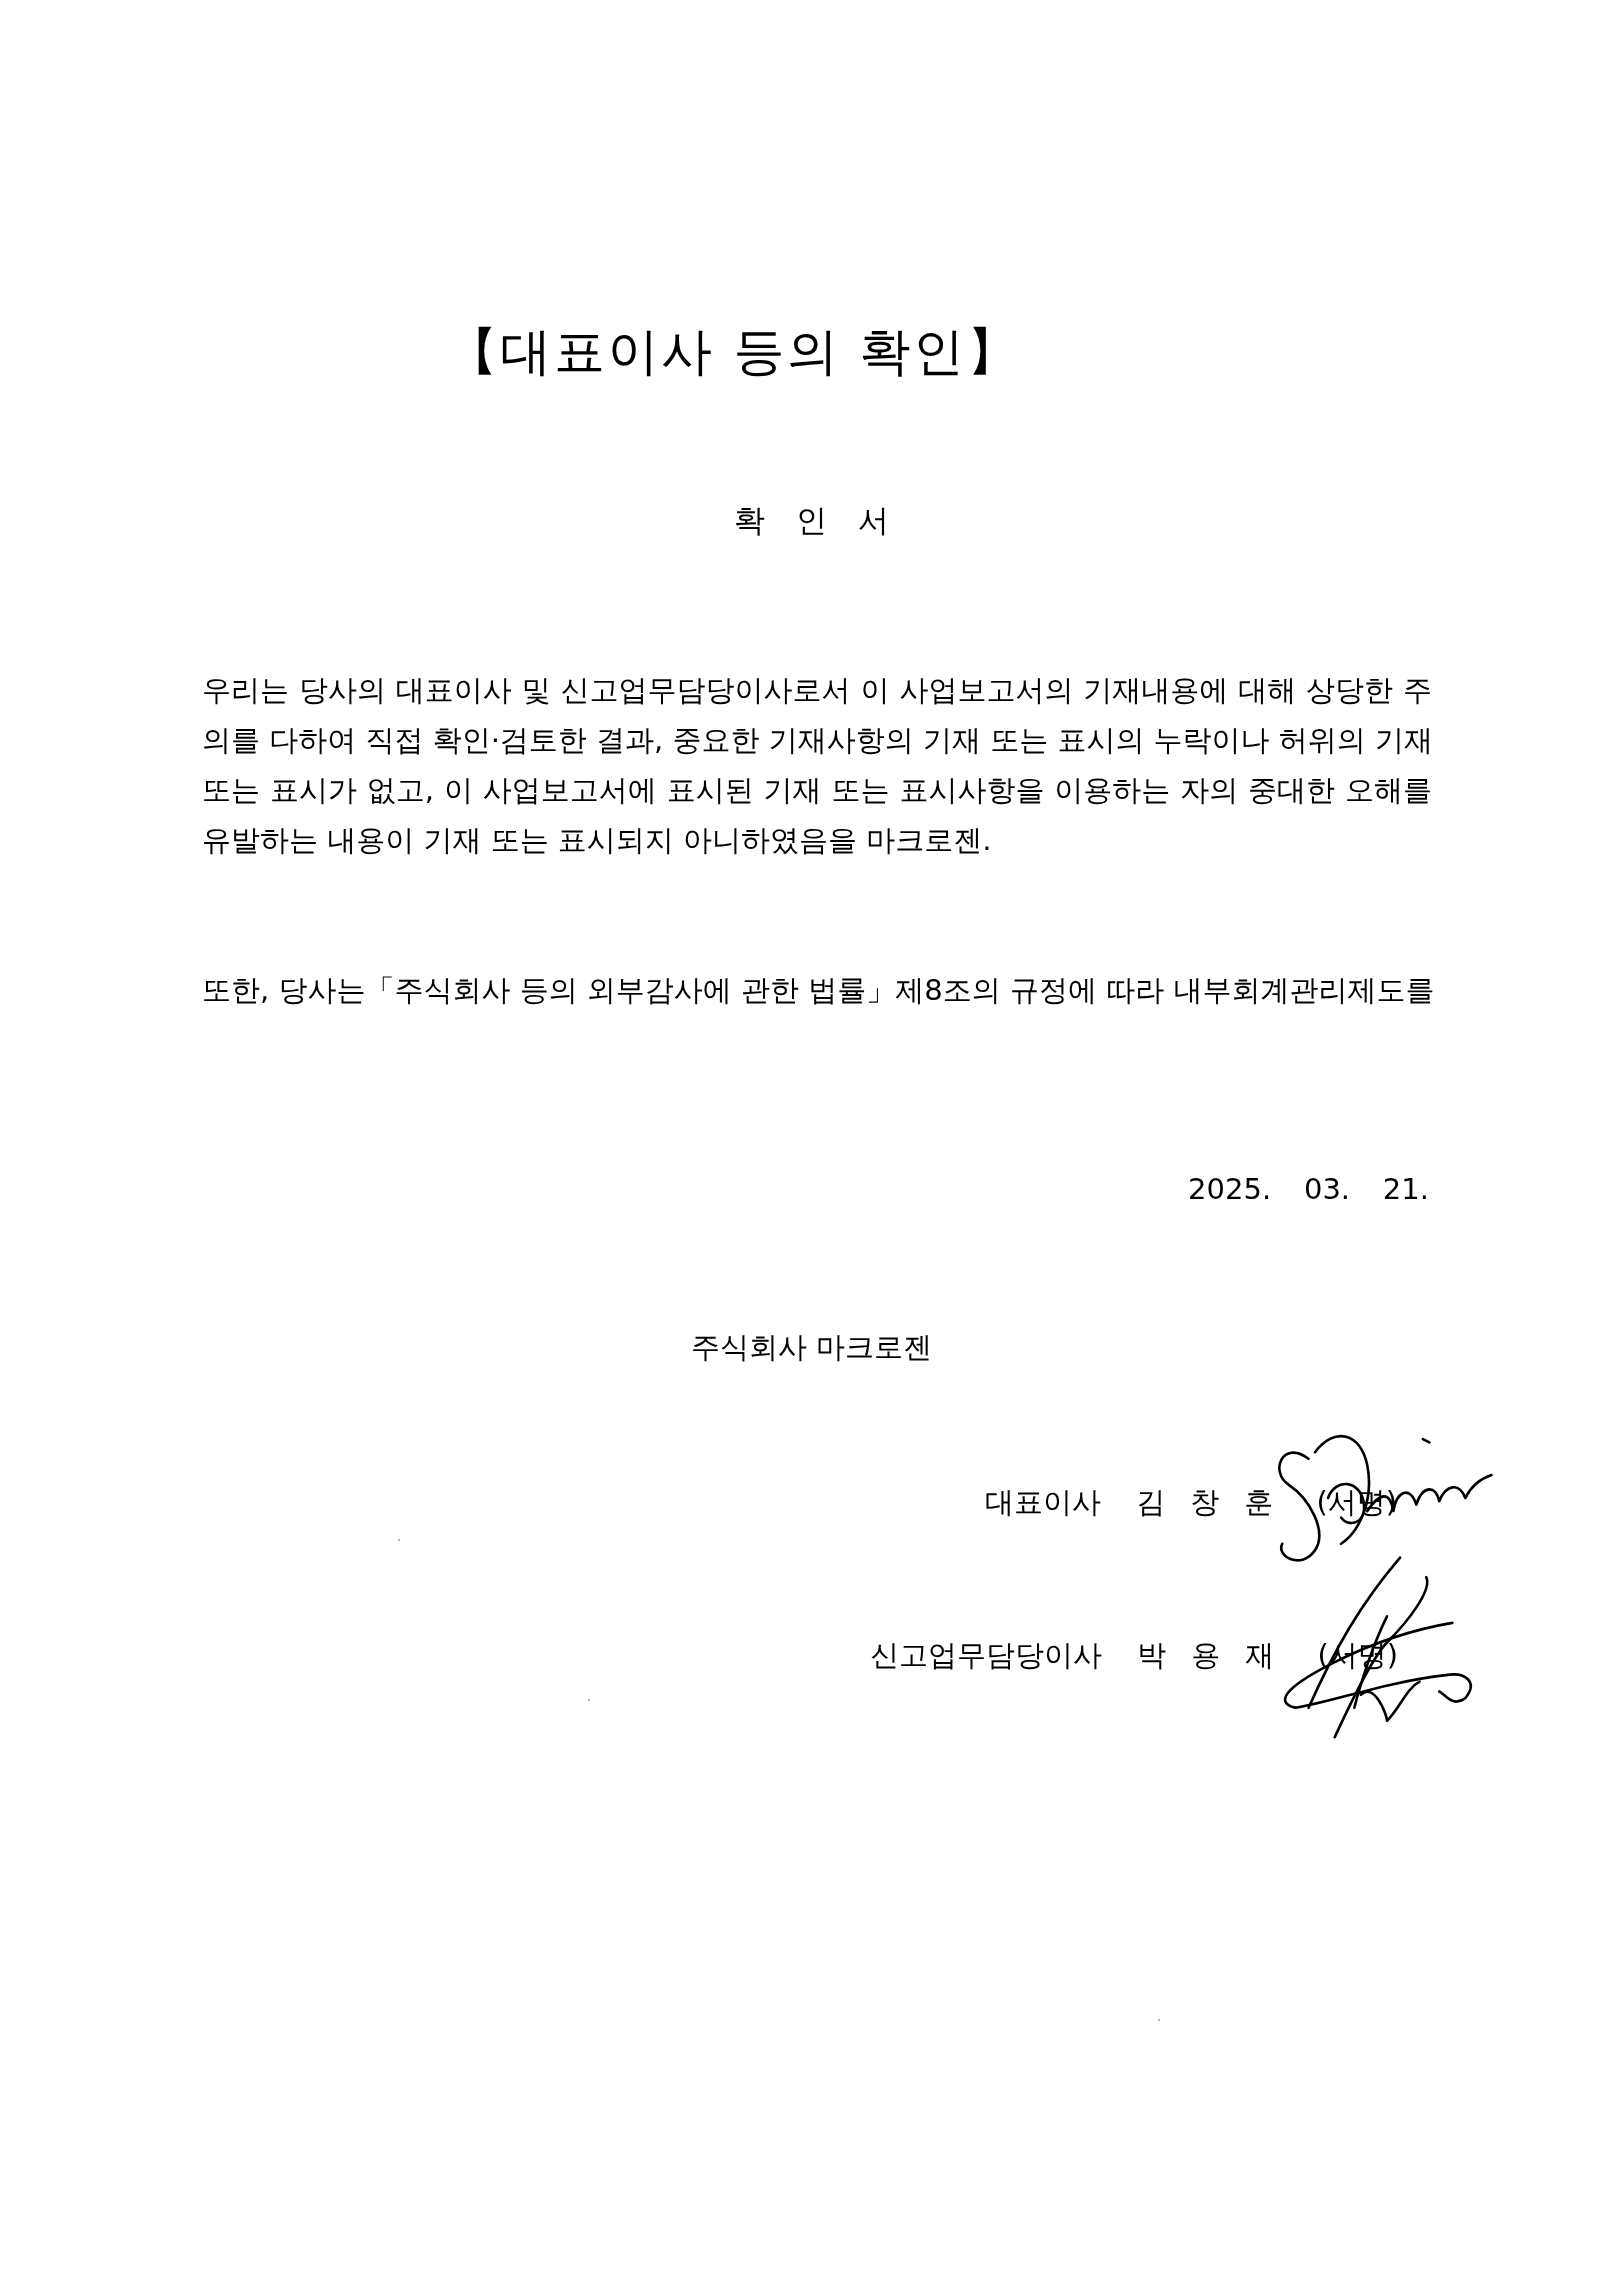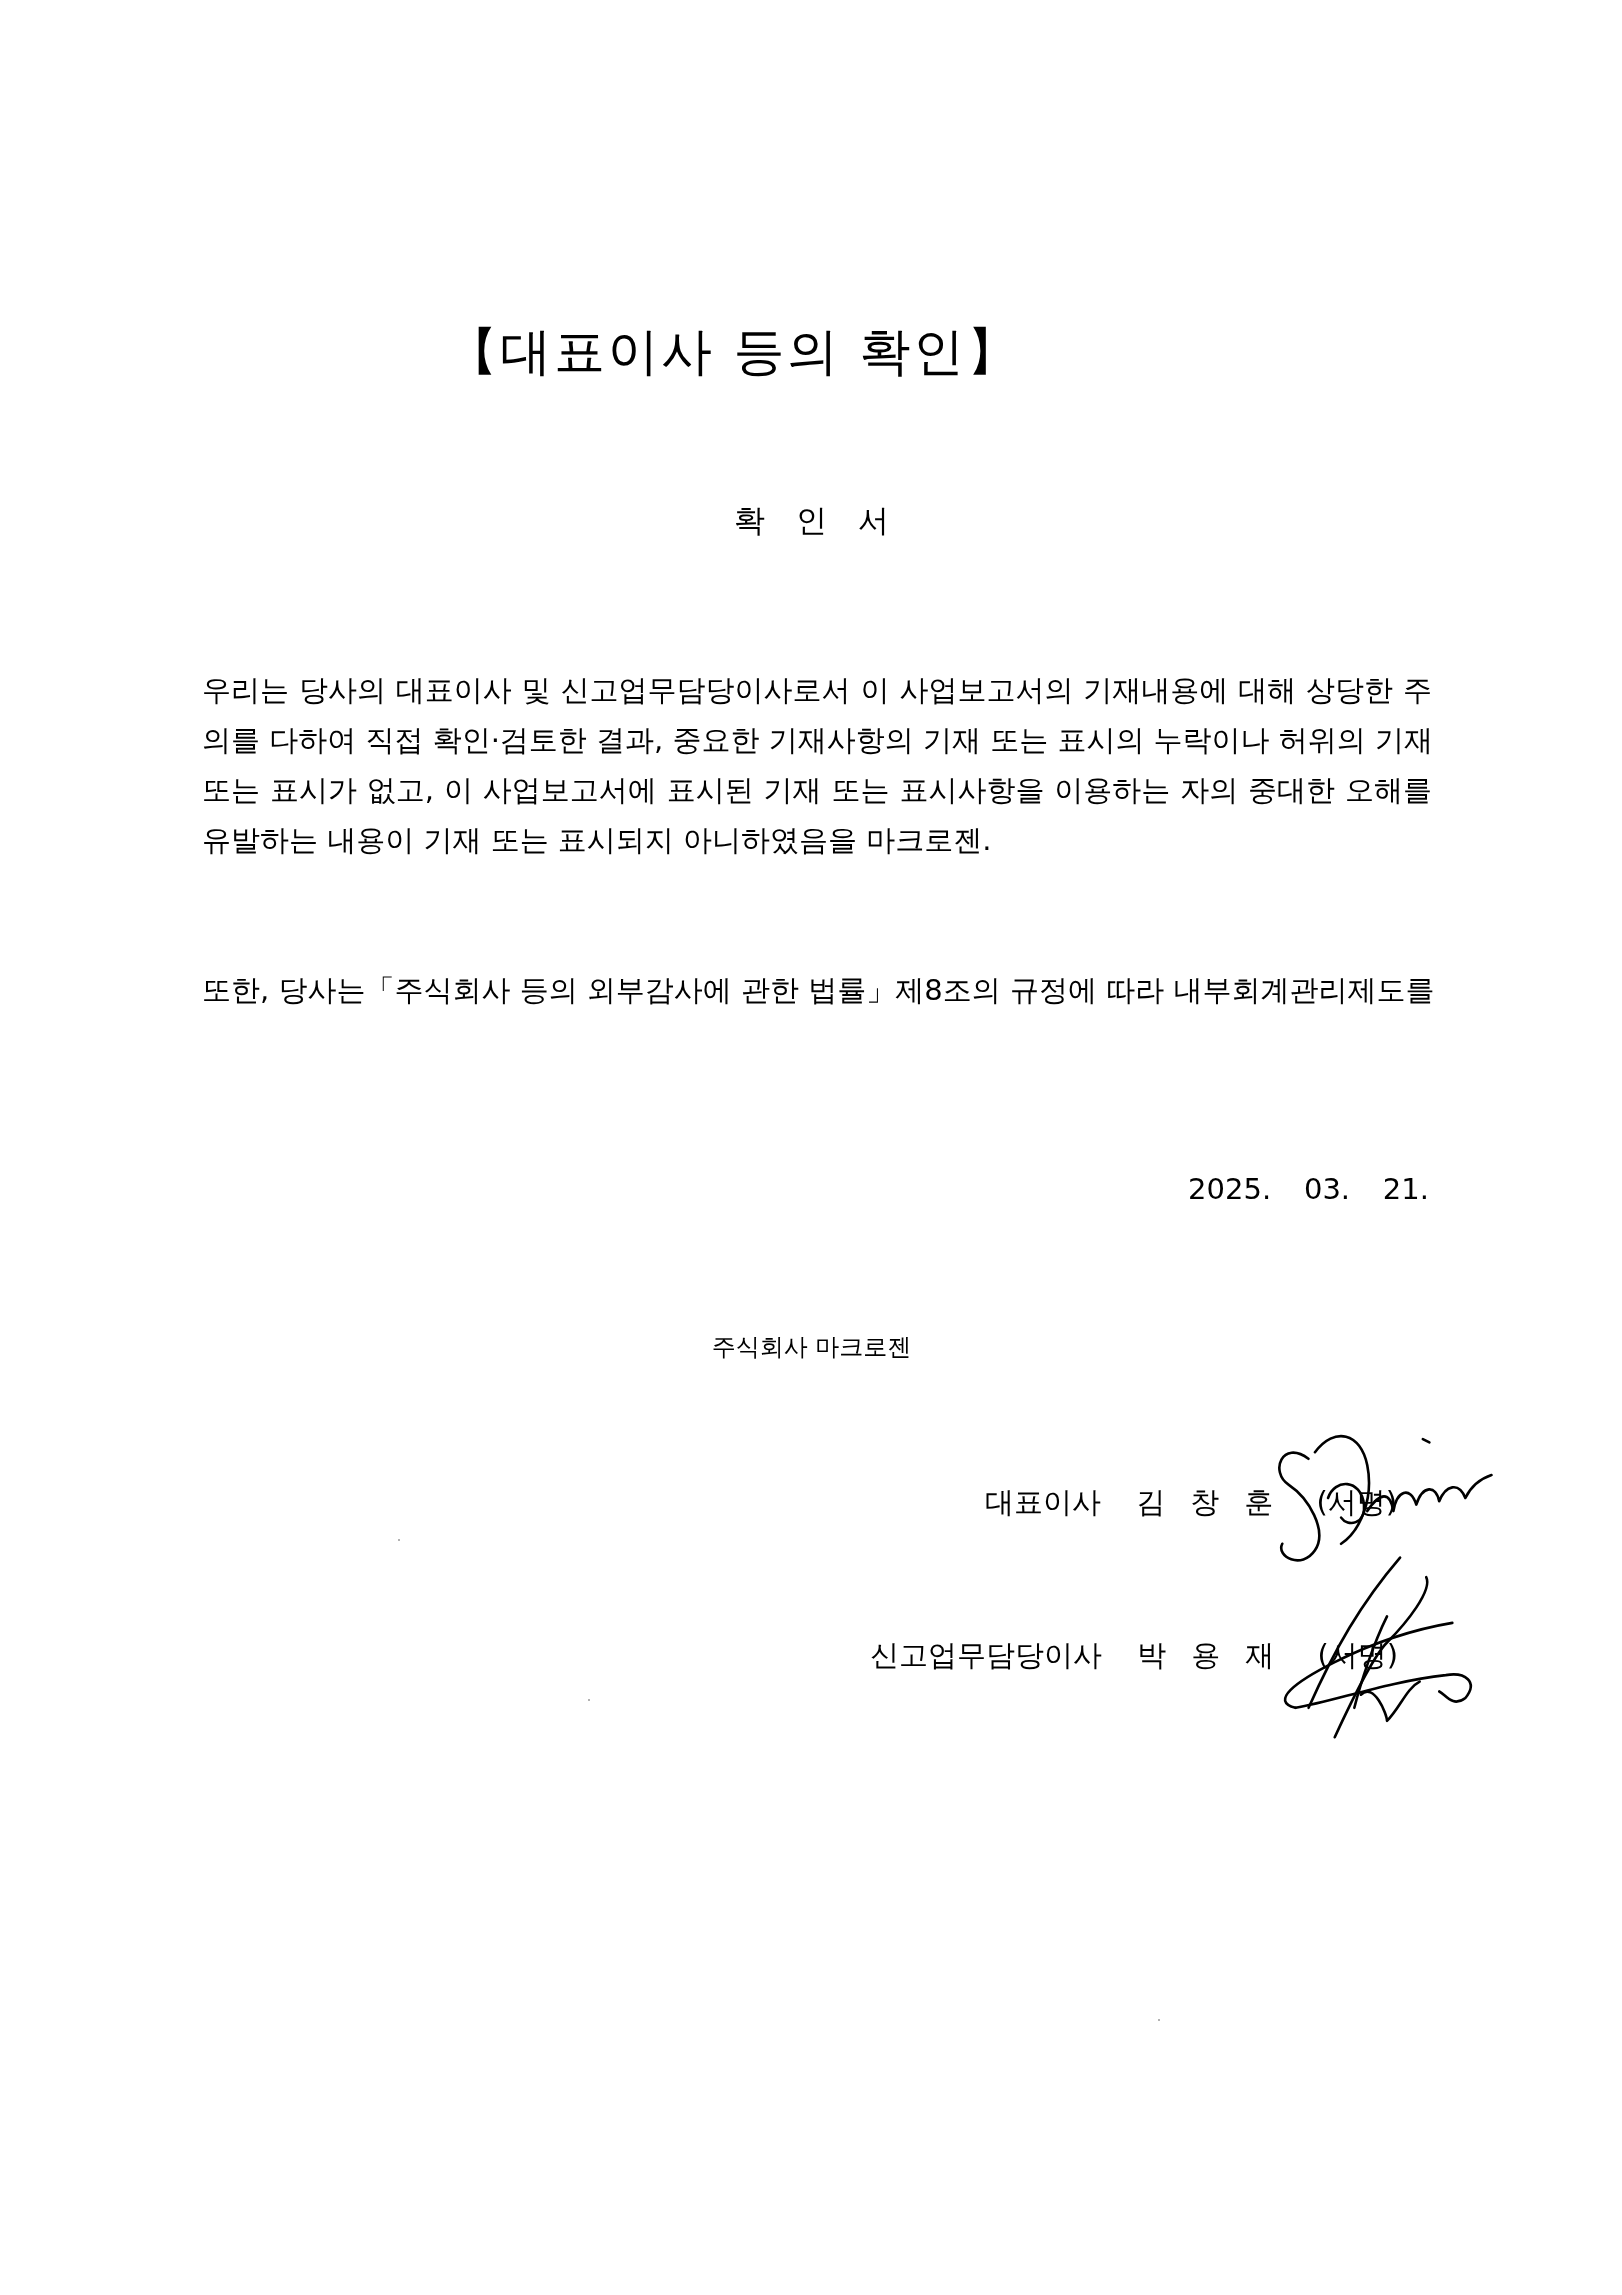--- a/index.html
+++ b/index.html
@@ -75,21 +75,21 @@
       line-height: 39px;
       word-spacing: 23.6px;
       color: #000;
     }
     .company {
       position: absolute;
       left: 0;
       width: 1623px;
       top: 1328px;
       text-align: center;
-      font-size: 24px;
+      font-size: 29px;
       line-height: 39px;
       color: #000;
     }
     .signer-row {
       position: absolute;
       font-size: 29px;
       line-height: 39px;
       color: #000;
       white-space: nowrap;
     }

